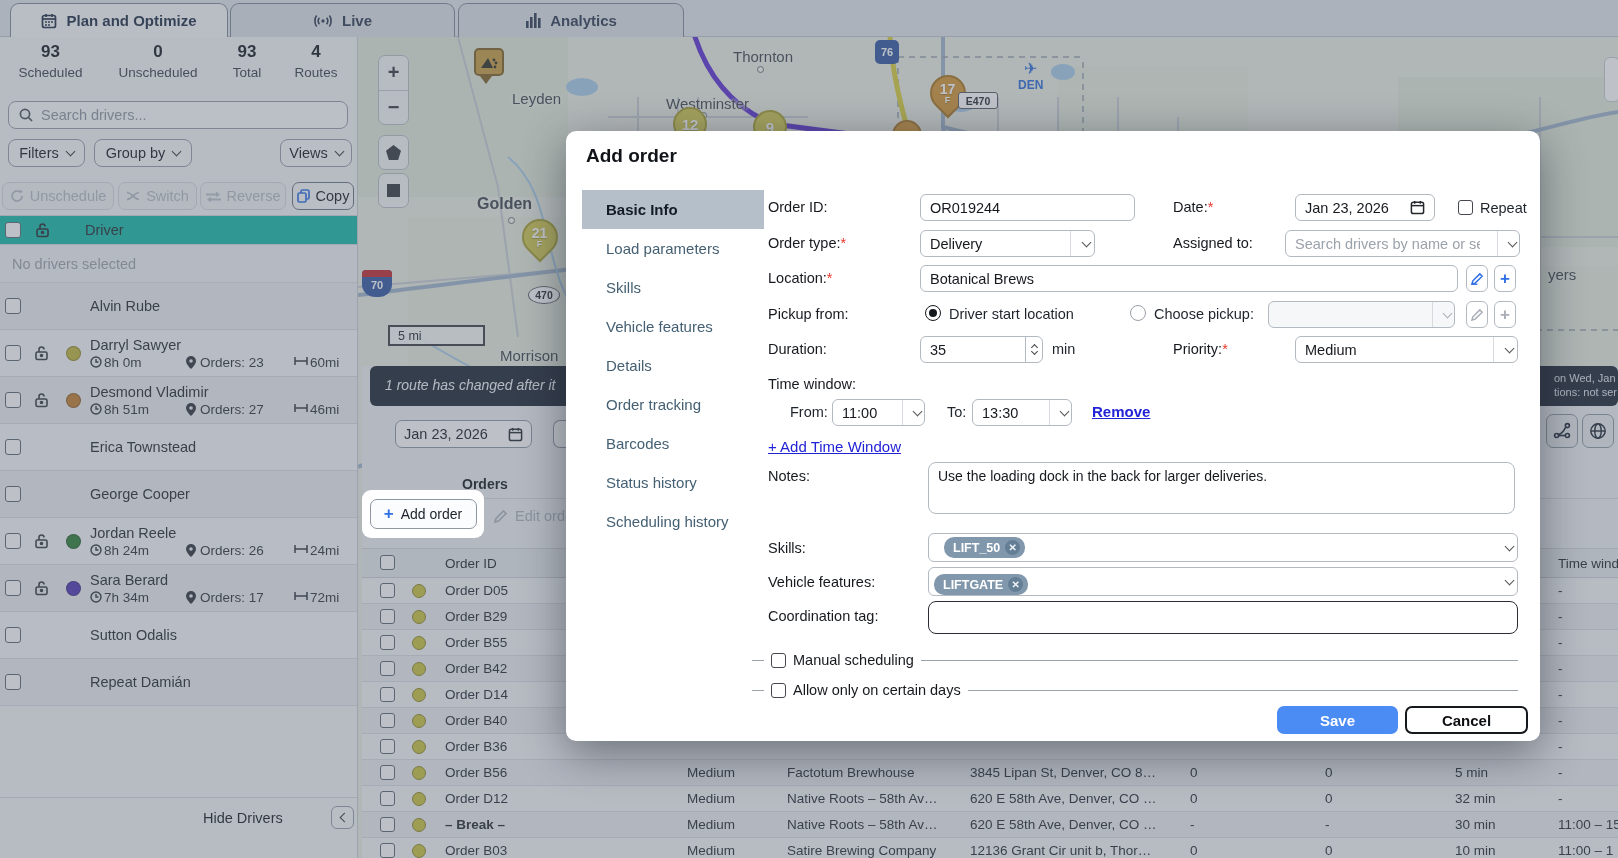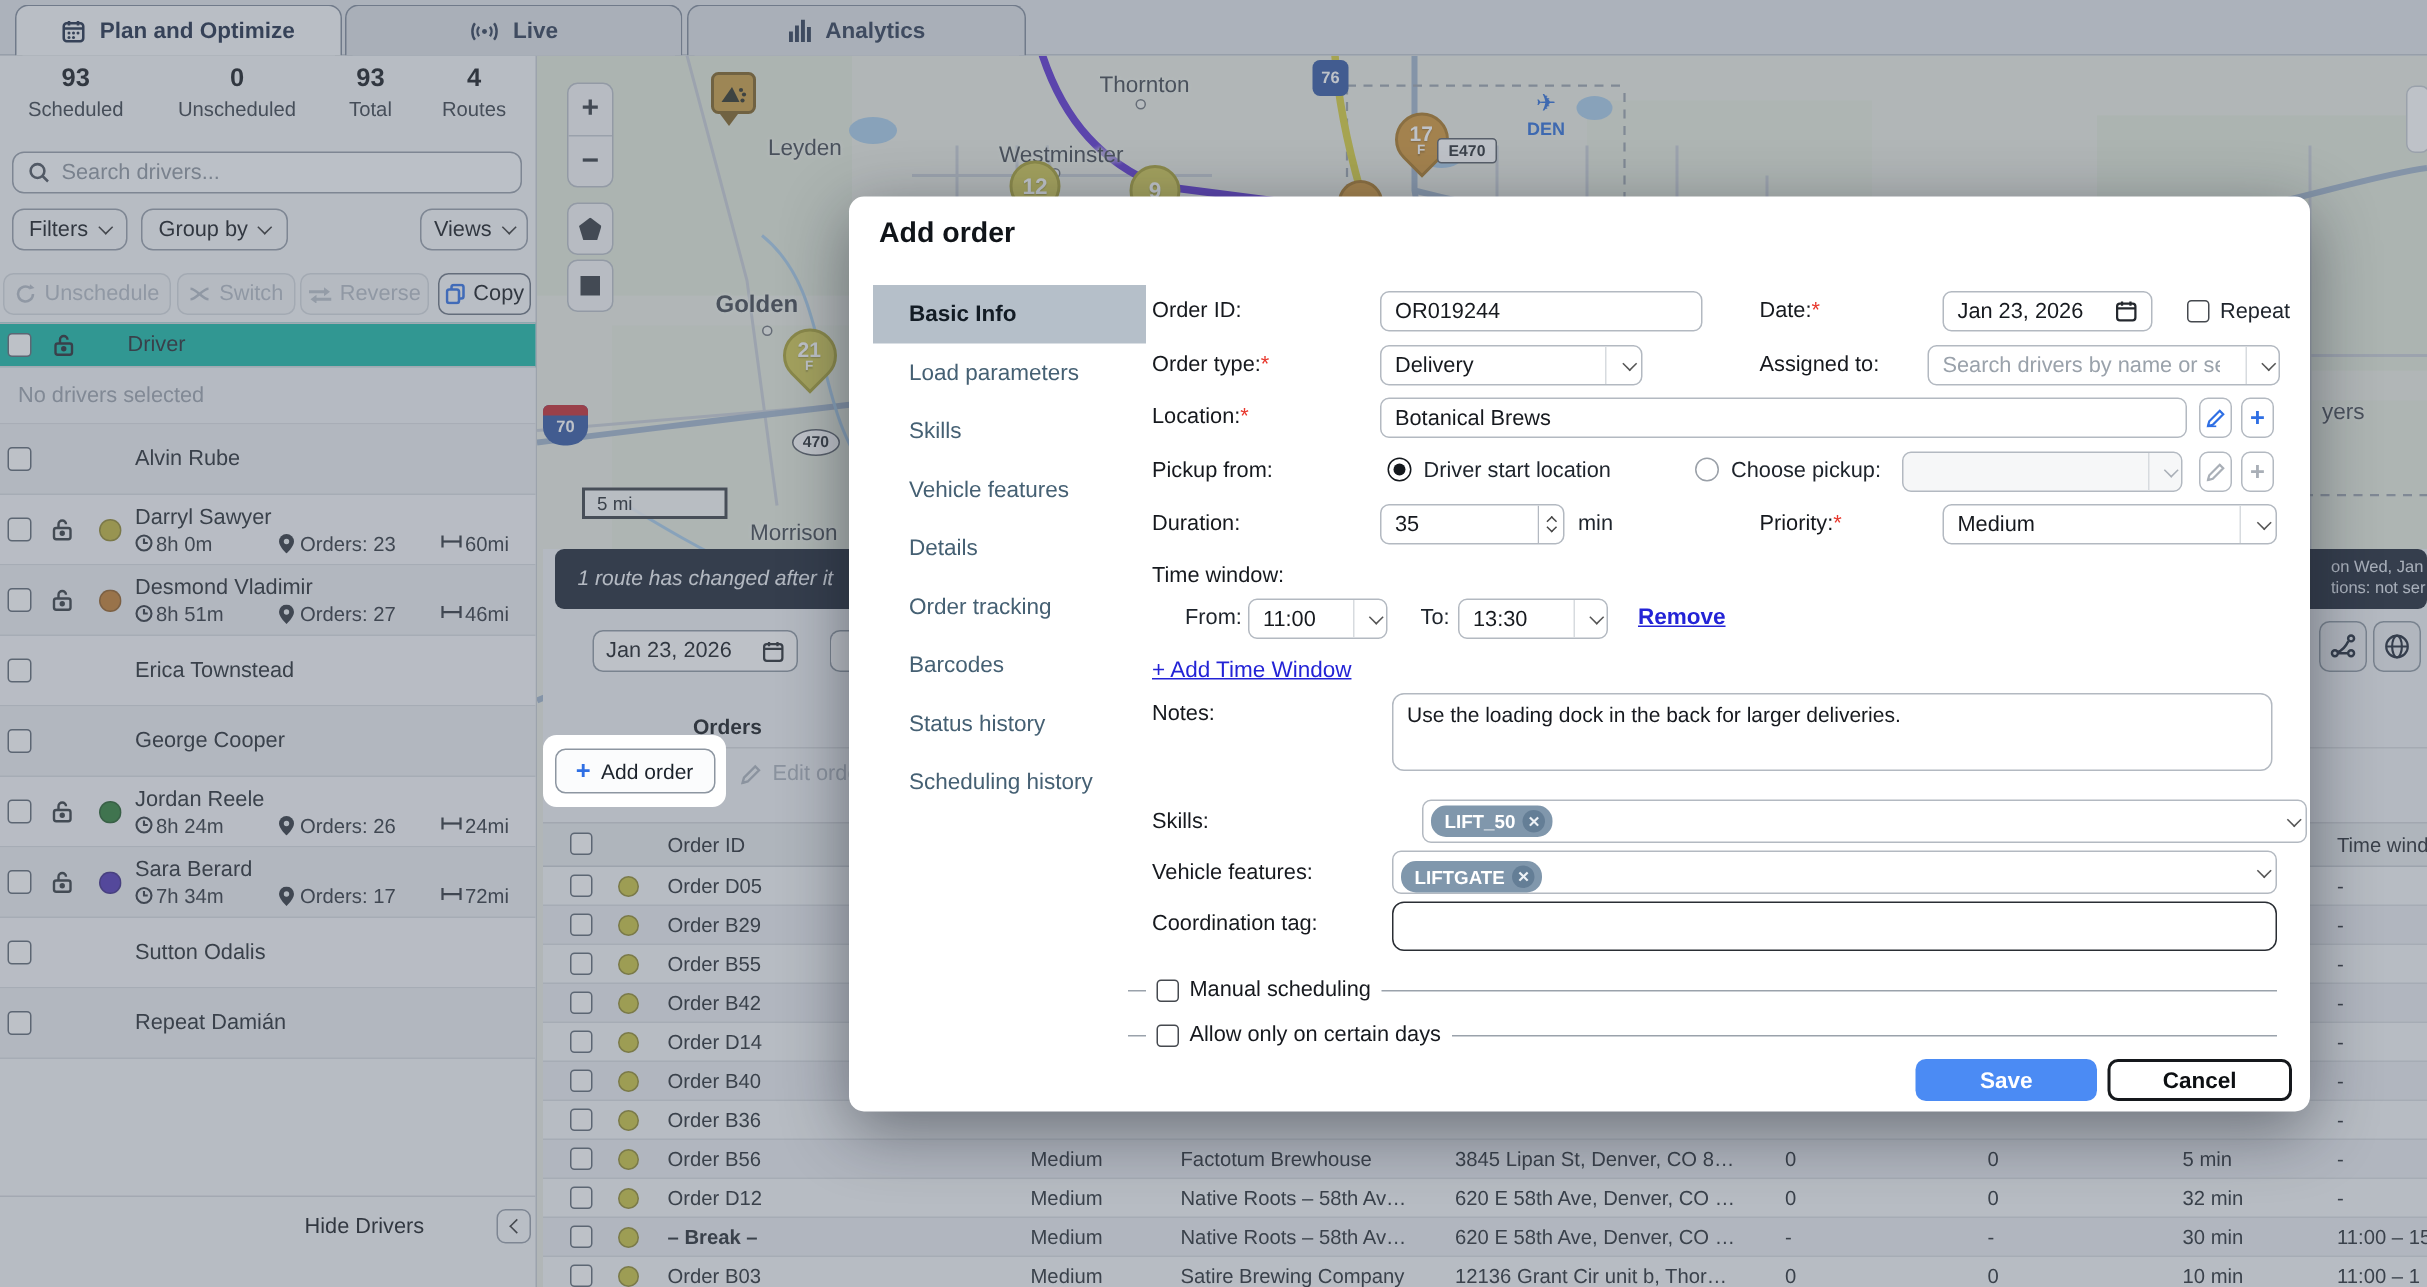--- a/index.html
+++ b/index.html
@@ -799,21 +799,21 @@
     </div>
     <a class="link" style="position:absolute; left:526px; top:272px; font-weight:bold;">Remove</a>
     <a class="link" style="position:absolute; left:202px; top:307px;">+ Add Time Window</a>
 
     <div class="f-label" style="top:337px;">Notes:</div>
     <div class="inp" style="left:362px; top:331px; width:587px; height:52px; align-items:flex-start; padding-top:5px; border-radius:8px;">
       <span style="font-size:14px;">Use the loading dock in the back for larger deliveries.</span>
     </div>
 
     <div class="f-label" style="top:409px;">Skills:</div>
-    <div class="inp" style="left:382px; top:402px; width:590px; height:29px; padding-left:5px; padding-right:0;">
+    <div class="inp" style="left:362px; top:402px; width:590px; height:29px; padding-left:15px; padding-right:0;">
       <span class="pill">
         <span>LIFT_50</span>
         <span class="x">✕</span>
       </span>
       <span class="sel-chev" style="width:24px; border-left:none;">
           <span class="chev"></span>
         </span>
     </div>
 
     <div class="f-label" style="top:443px;">Vehicle features:</div>

